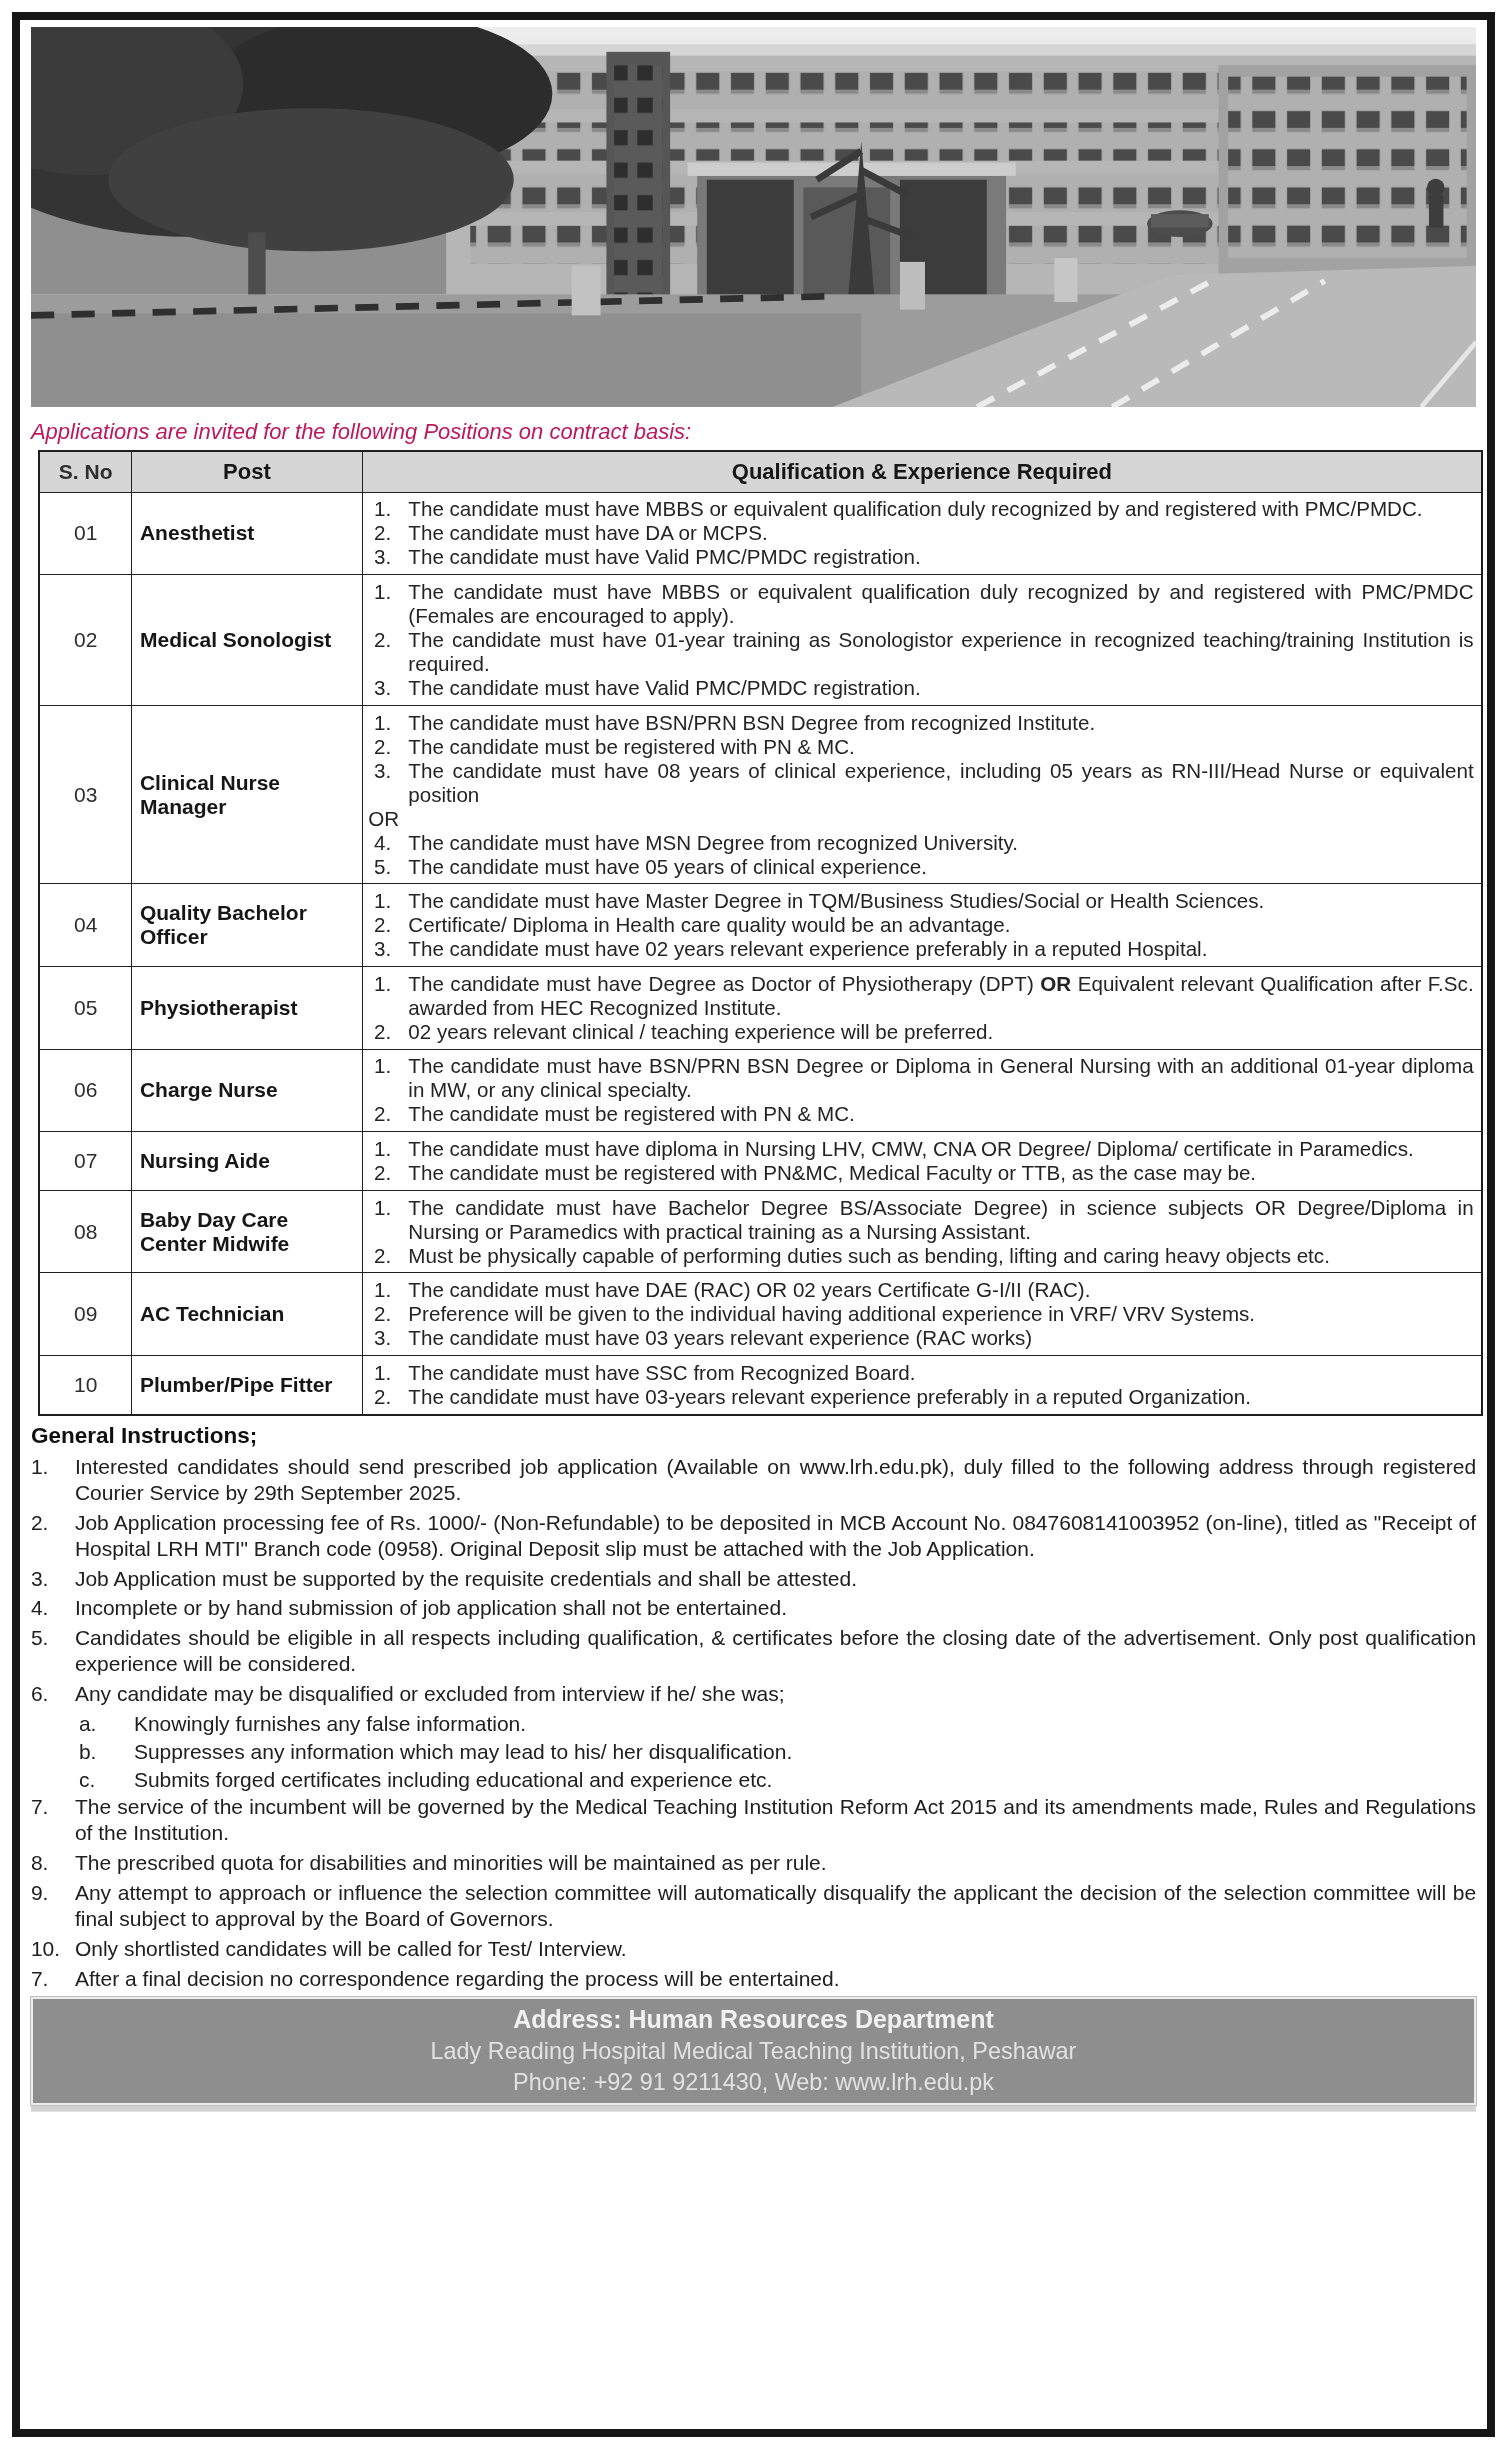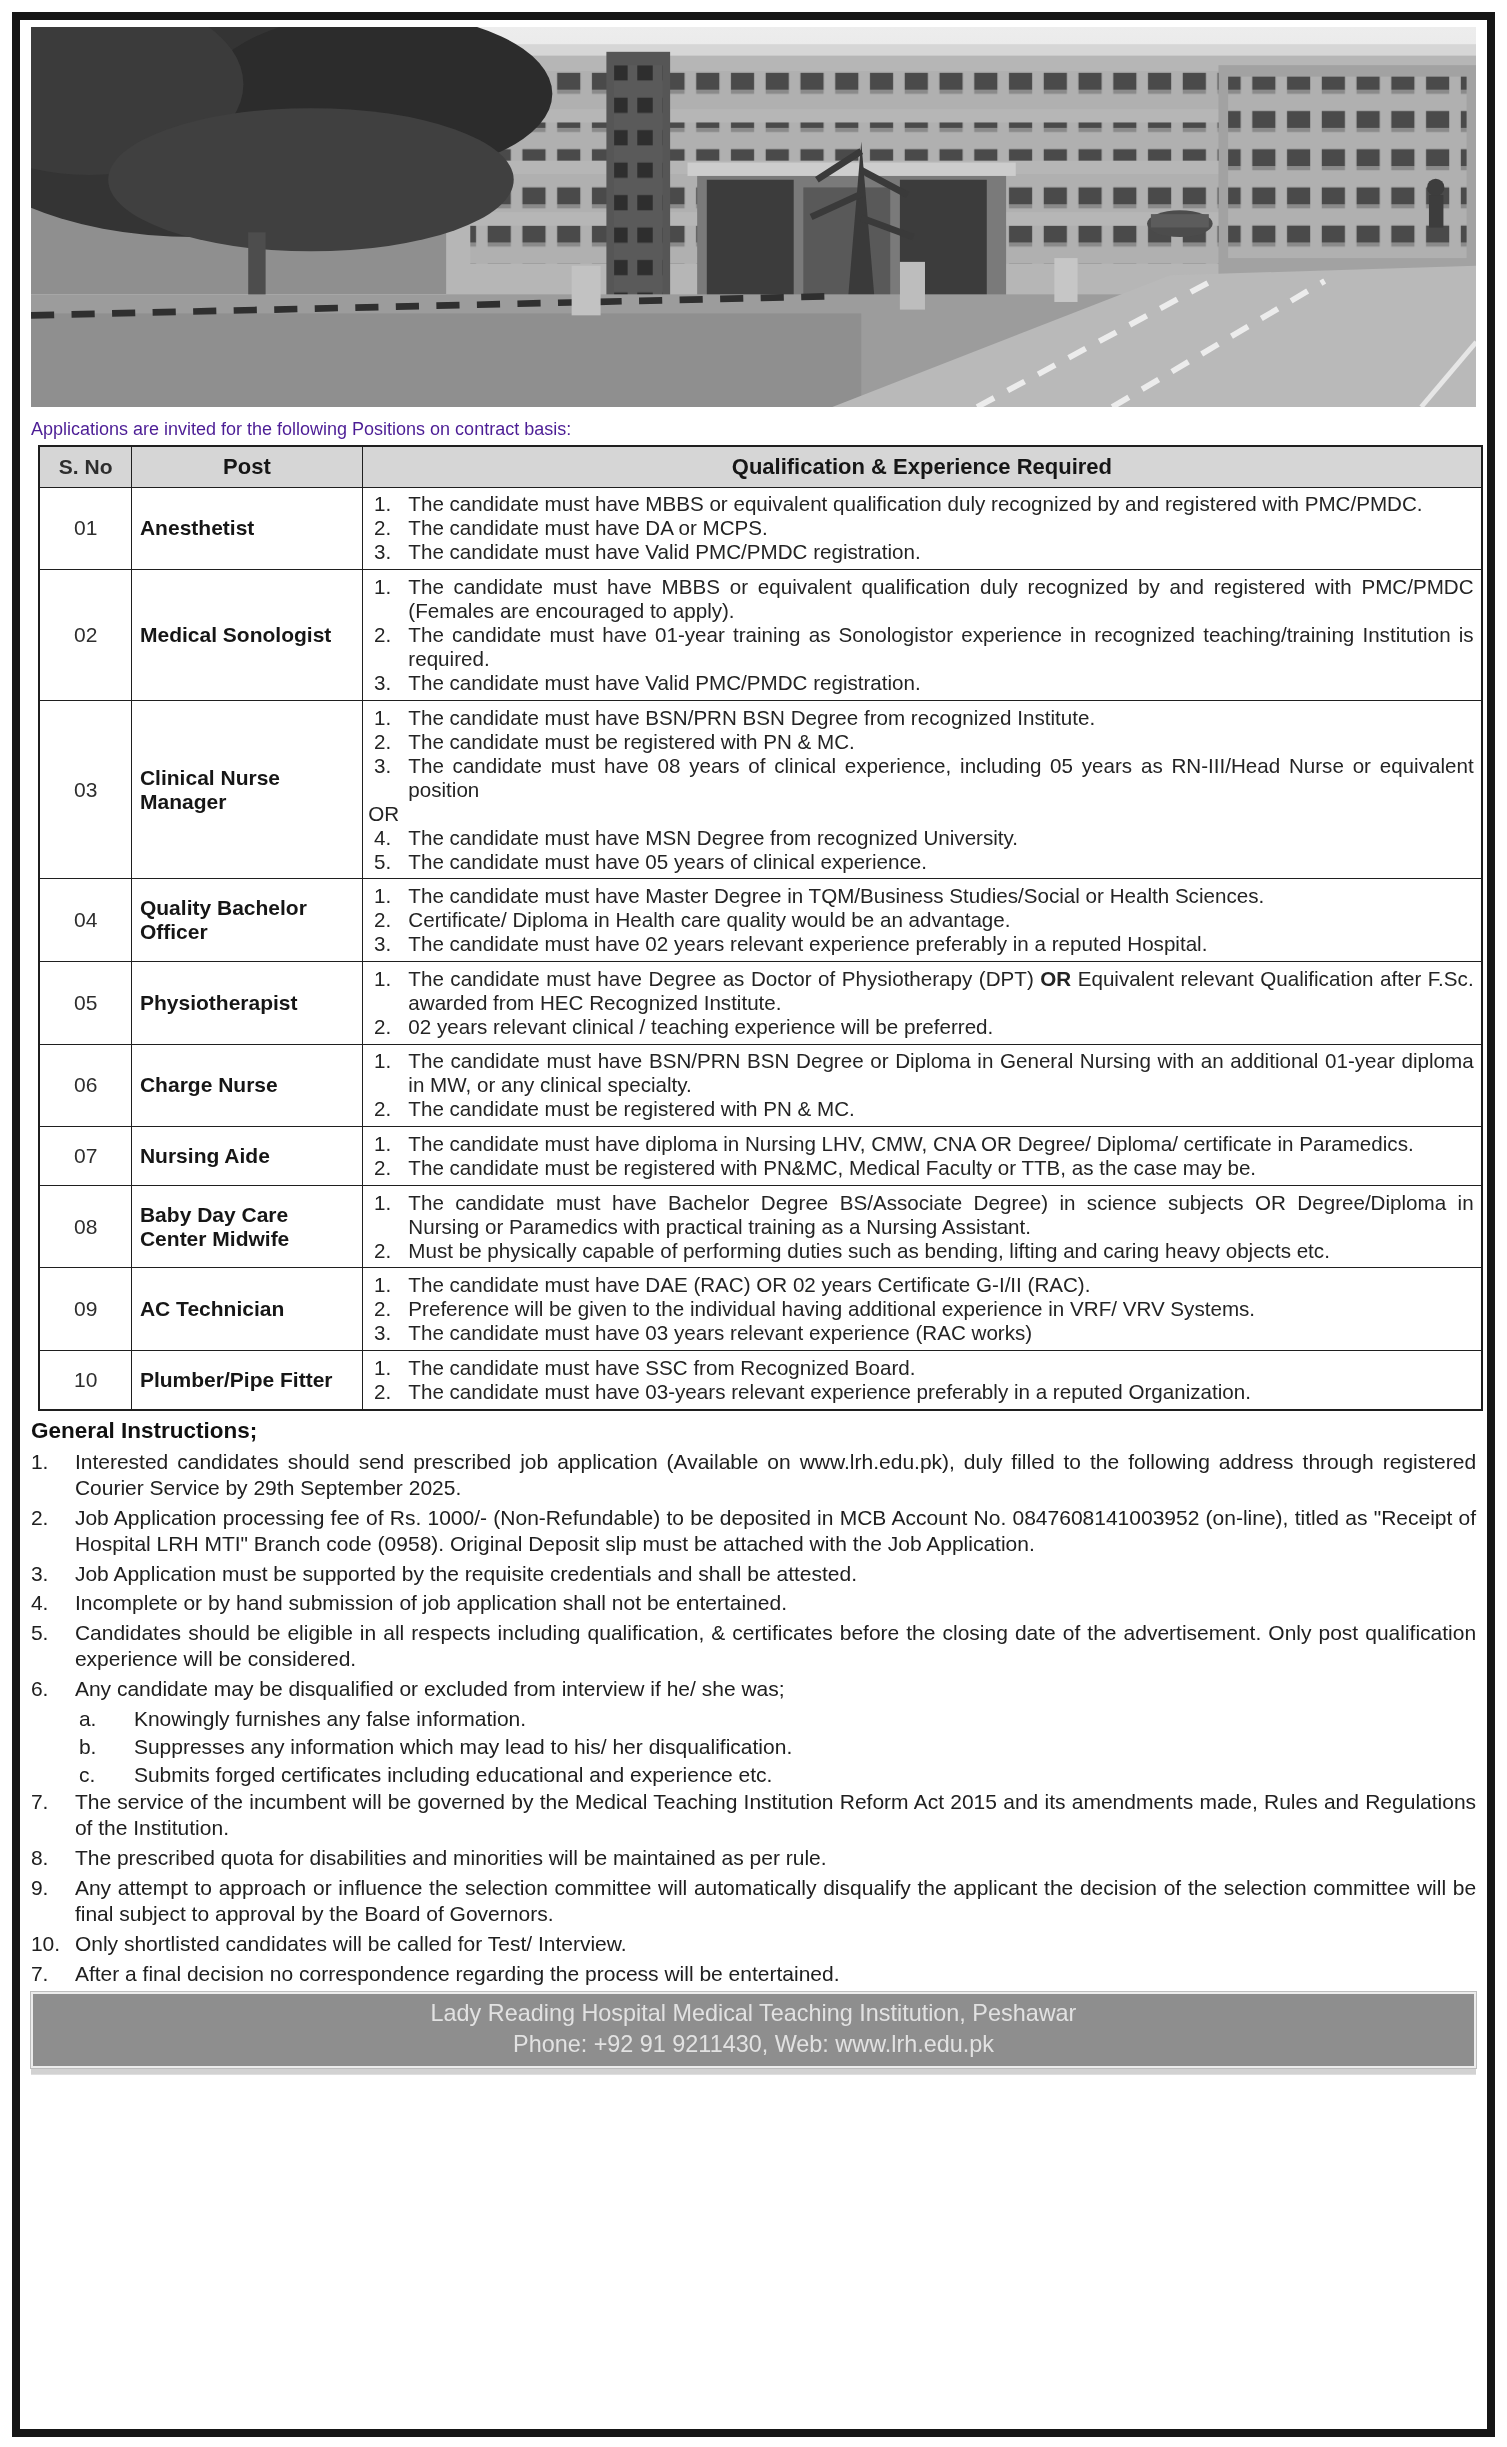--- a/index.html
+++ b/index.html
@@ -10,21 +10,21 @@
   
   .photo{height:380px;margin:0 1.9px;overflow:hidden;background:#cfcfcf;}
   .photo svg{display:block;width:100%;height:100%;}
 
   
   .banner-row{display:flex;justify-content:center;margin-top:-13.4px;position:relative;z-index:2;}
   .banner-outer{background:#fafafa;border:1.9px solid #8d8d8d;padding:4.8px;box-shadow:5.7px 6.7px 0 rgba(45,45,45,.5);}
   .banner-inner{background:var(--banner-bg,#8c8c8c);border:1.9px solid #6f6f6f;color:var(--banner-text,#fff);
     font-weight:bold;font-size:36px;line-height:42px;letter-spacing:1px;padding:9.6px 78px;white-space:nowrap;}
 
-  .intro{margin:11.5px 1.9px 5.7px;font-size:18px;color:#4c1d95;}
+  .intro{margin:11.5px 1.9px 5.7px;font-size:22px;color:#be185d;font-style:italic;}
 
   
   table{width:calc(100% - 3.8px);margin:0 9px;border-collapse:collapse;border:2.9px solid #1f1f1f;}
   th{background:var(--table-header-bg,#d6d6d6);border:1.9px solid #1f1f1f;font-size:22px;color:#161616;padding:6.7px 5.7px;}
   td{border:1.9px solid #1f1f1f;}
   .c-sno{width:80px;text-align:center;vertical-align:middle;font-size:21px;color:#2e2e2e;}
   .c-post{width:214px;vertical-align:middle;font-weight:bold;font-size:21px;color:#161616;padding:5.7px 7.6px;}
   .c-qual{vertical-align:top;padding:4.8px 7.6px 4.8px 3.8px;font-size:20.6px;color:#242424;}
   .q{display:flex;}
   .qn{flex:0 0 42px;padding-left:7.6px;box-sizing:border-box;line-height:24px;}
@@ -358,19 +358,20 @@
             <span class="it">Only shortlisted candidates will be called for Test/ Interview.</span>
           </div>
           <div class="ins">
             <span class="in">7.</span>
             <span class="it">After a final decision no correspondence regarding the process will be entertained.</span>
           </div>
         </div>
     </div>
 
     <div class="footer-box">
+      <div class="f-sub">Address: Human Resources Department</div>
       <div class="f-line">Lady Reading Hospital Medical Teaching Institution, Peshawar</div>
       <div class="f-line">Phone: +92 91 9211430, Web: www.lrh.edu.pk</div>
     </div>
 
   </div>
 </div>
 
 
 </body></html>

